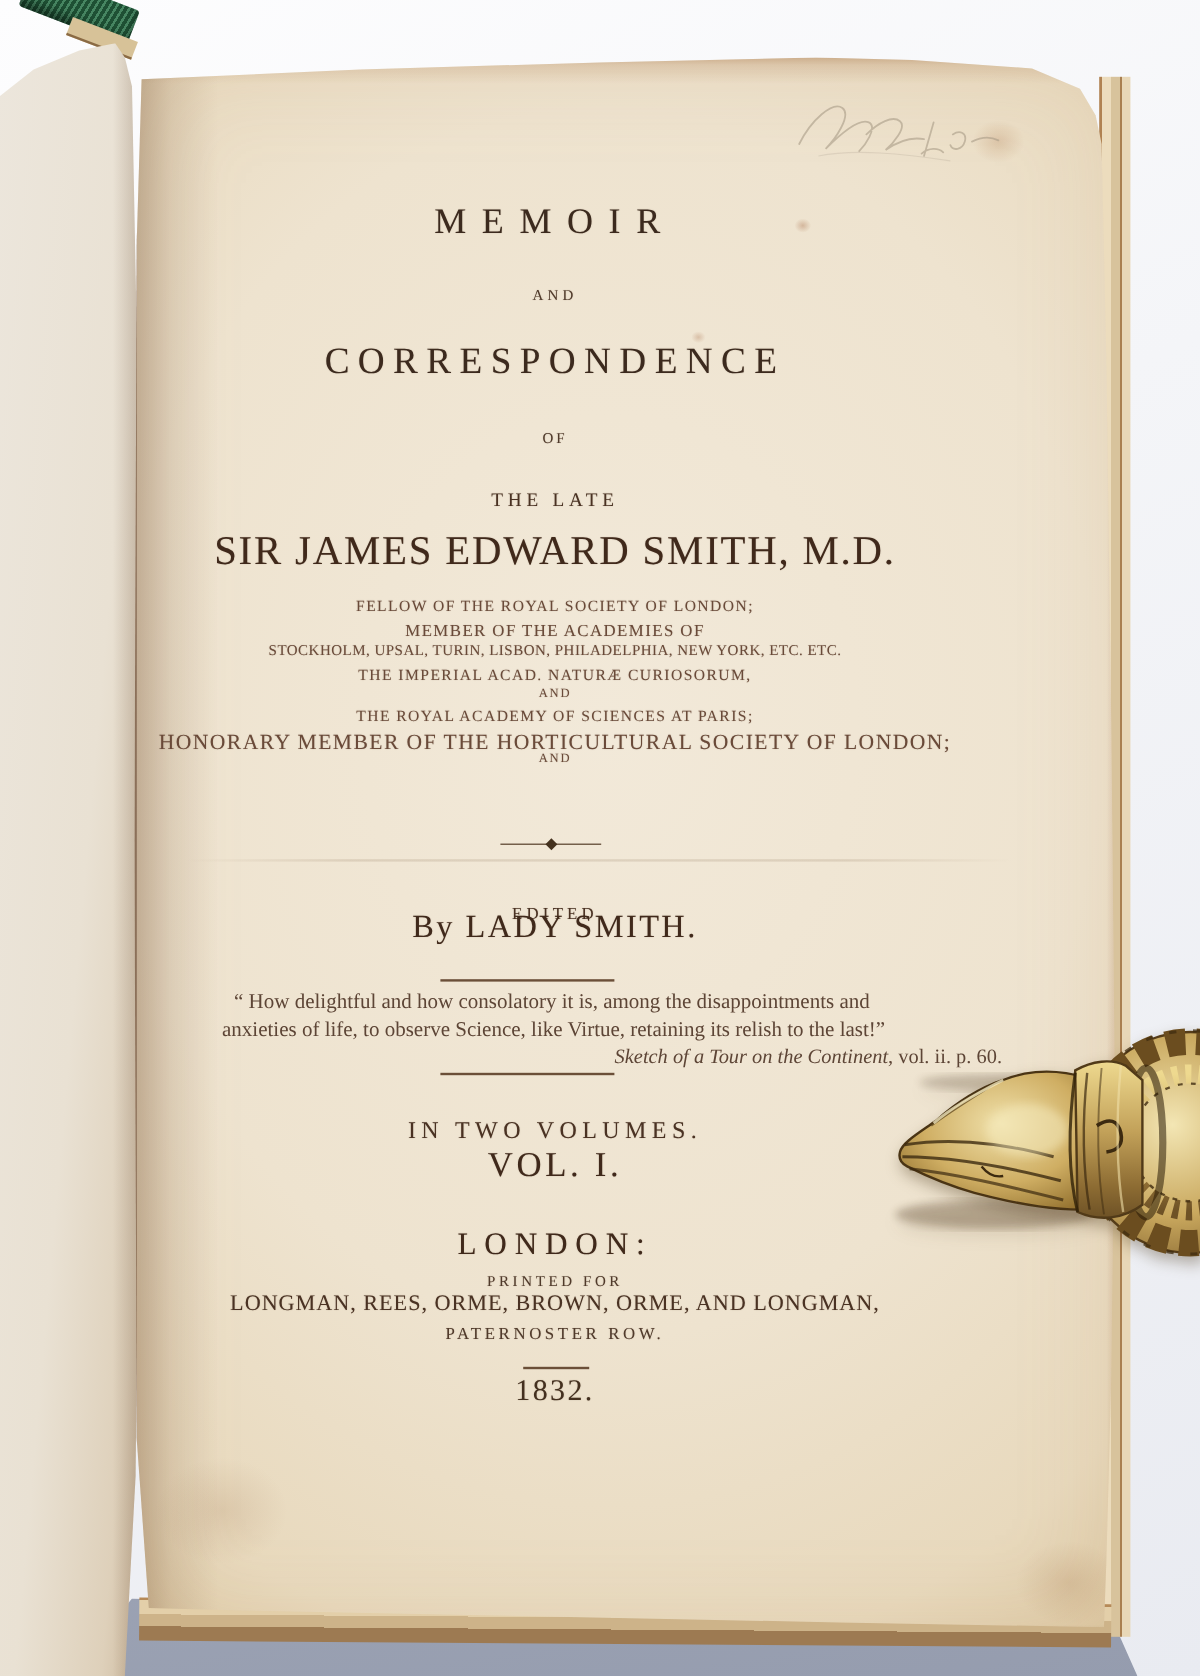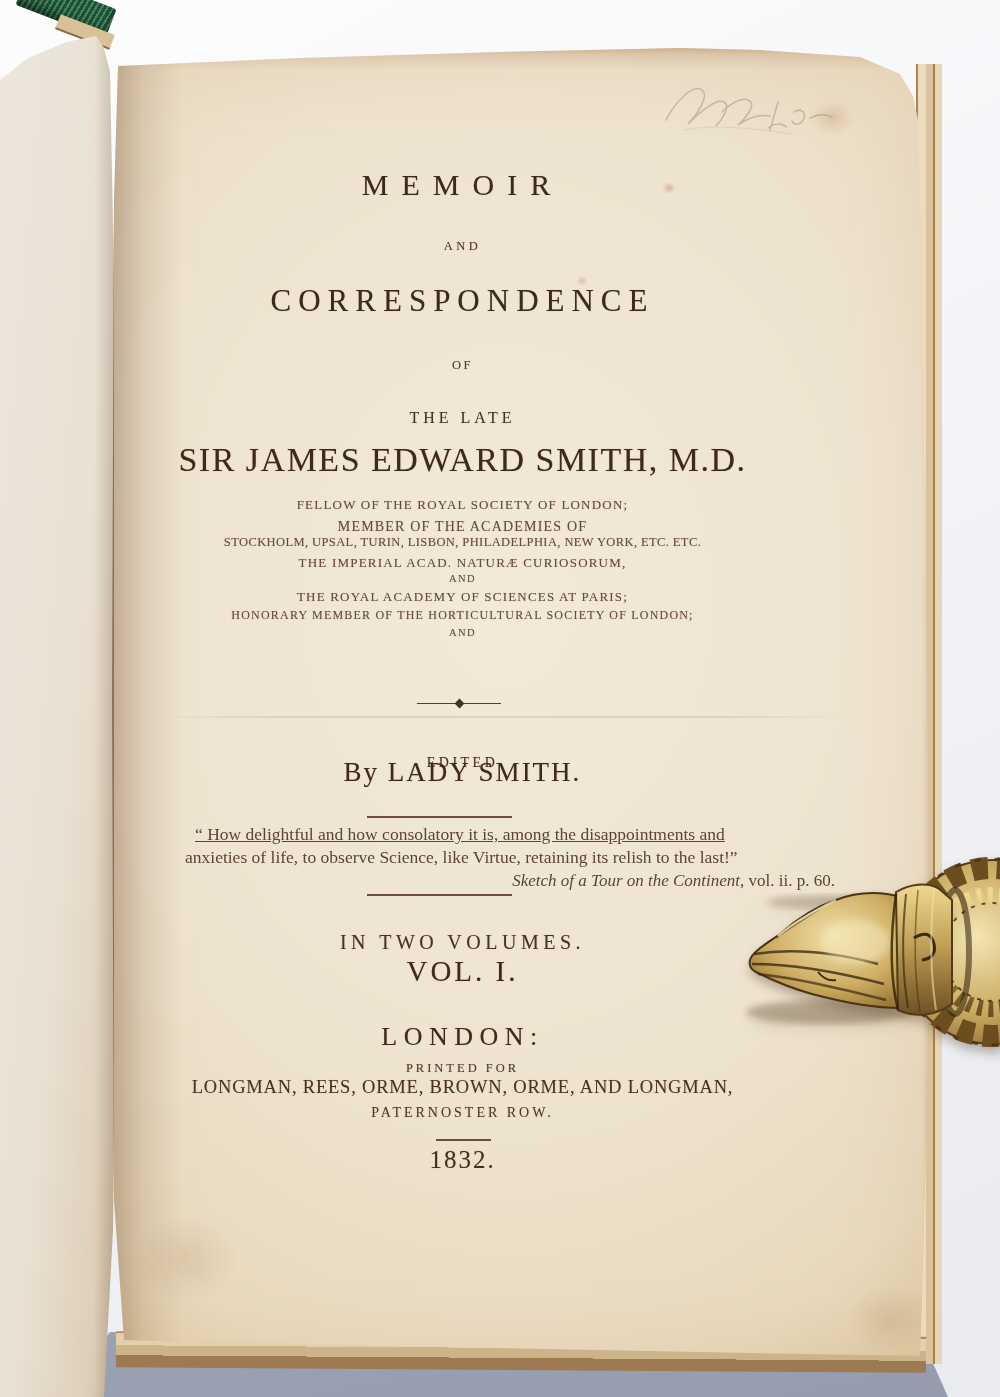--- a/index.html
+++ b/index.html
@@ -76,33 +76,33 @@
   .l-of{top:358px;font-size:12.5px;letter-spacing:2.5px;}
   .l-late{top:409px;font-size:16px;letter-spacing:4px;color:#4a3223;}
   .l-author{top:441px;font-size:34px;letter-spacing:1.5px;color:#40291b;}
   .cred{color:#6a4a39;text-align:center;}
   .c0{top:497px;font-size:13px;letter-spacing:1.2px;}
   .c1{top:519px;font-size:14px;letter-spacing:1.2px;}
   .c2{top:535px;font-size:12.5px;letter-spacing:.4px;}
   .c3{top:555px;font-size:13px;letter-spacing:1.2px;}
   .c4{top:573px;font-size:10.5px;letter-spacing:1.5px;}
   .c5{top:589px;font-size:13px;letter-spacing:1.2px;}
-  .c6{top:608px;font-size:12px;letter-spacing:1.2px;}
+  .c6{top:608px;font-size:18px;letter-spacing:1.2px;}
   .c7{top:627px;font-size:10.5px;letter-spacing:1.5px;}
   .c8{top:643px;font-size:15.5px;letter-spacing:2px;color:#5d4030;}
   .ornament{position:absolute;top:700px;left:302px;width:84px;display:flex;align-items:center;}
   .ornament .bar{flex:1;height:1.5px;background:#553e29;}
   .ornament .diamond{width:7px;height:7px;margin:0 -1px;background:#45321f;transform:rotate(45deg);}
   .l-edited{top:755px;font-size:14px;letter-spacing:3.5px;color:#4a3223;}
   .l-editor{top:757px;font-size:27px;letter-spacing:2px;color:#40291b;}
   .rule{position:absolute;height:2px;background:#6b4f38;}
   .rule-a{top:816px;left:252px;width:145px;}
   .rule-b{top:894px;left:252px;width:145px;}
   .quote{position:absolute;left:70px;width:650px;color:#5d4536;}
-  .q1{top:824px;font-size:17.5px;padding-left:10px;text-align:left;text-decoration:underline;}
+  .q1{top:824px;font-size:17.5px;padding-left:10px;text-align:left;}
   .q2{top:847px;font-size:17.5px;text-align:left;}
   .qattr{top:871px;font-size:17px;text-align:right;padding-right:92px;}
   .qattr .it{font-style:italic;}
   .l-vols{top:931px;font-size:20px;letter-spacing:4.5px;color:#4a3223;}
   .l-vol{top:955px;font-size:29px;letter-spacing:3px;color:#40291b;}
   .l-city{top:1022px;font-size:26px;letter-spacing:6.5px;color:#40291b;}
   .l-pfor{top:1061px;font-size:12.5px;letter-spacing:3px;}
   .l-pub{top:1077px;font-size:18.5px;letter-spacing:.8px;color:#4a3223;}
   .l-street{top:1105px;font-size:14px;letter-spacing:3px;}
   .rule-c{top:1139px;left:321px;width:55px;}

